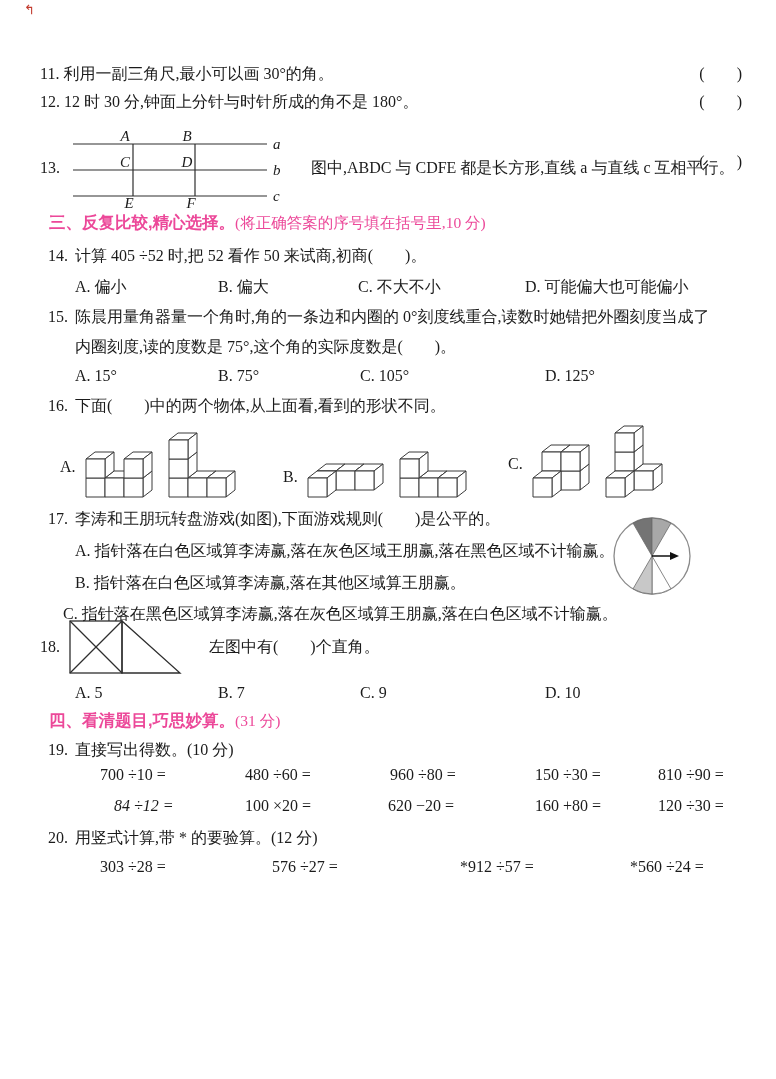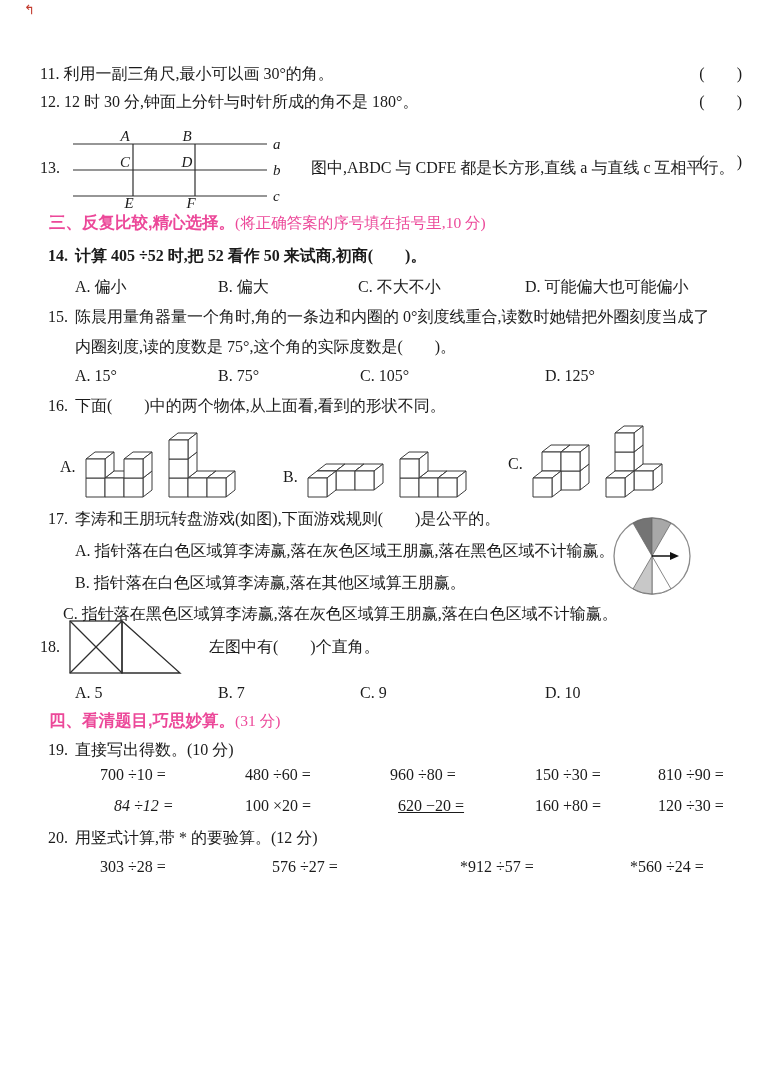--- a/index.html
+++ b/index.html
@@ -72,21 +72,21 @@
       <text class="svglabel" x="206" y="73">c</text>
     </svg>
     <span class="qtext">图中,ABDC 与 CDFE 都是长方形,直线 a 与直线 c 互相平行。</span>
   </div>
   <span class="abs" style="top:152px;right:34px;">(　　)</span>
 
   <div class="hd" style="top:212px;">
     <span>三、反复比较,精心选择。</span><span class="note">(将正确答案的序号填在括号里,10 分)</span>
   </div>
 
-  <div class="qline" style="left:48px;top:246px;font-weight:bold;">
+  <div class="qline" style="left:48px;top:246px;">
     <span class="num">14.</span><span>计算 405 ÷52 时,把 52 看作 50 来试商,初商(　　)。</span>
   </div>
   <div class="optrow" style="top:277px;">
     <span style="left:75px;">A. 偏小</span>
     <span style="left:218px;">B. 偏大</span>
     <span style="left:358px;">C. 不大不小</span>
     <span style="left:525px;">D. 可能偏大也可能偏小</span>
   </div>
 
   <div class="qline" style="left:48px;top:307px;">
@@ -261,21 +261,21 @@
   <div class="calc-row" style="top:766px;">
     <span style="left:100px;">700 ÷10 =</span>
     <span style="left:245px;">480 ÷60 =</span>
     <span style="left:390px;">960 ÷80 =</span>
     <span style="left:535px;">150 ÷30 =</span>
     <span style="left:658px;">810 ÷90 =</span>
   </div>
   <div class="calc-row" style="top:797px;">
     <span style="left:114px;font-style:italic;">84 ÷12 =</span>
     <span style="left:245px;">100 ×20 =</span>
-    <span style="left:398px;text-decoration:underline;">620 −20 =</span>
+    <span style="left:388px;">620 −20 =</span>
     <span style="left:535px;">160 +80 =</span>
     <span style="left:658px;">120 ÷30 =</span>
   </div>
 
   <div class="qline" style="left:48px;top:828px;">
     <span class="num">20.</span><span>用竖式计算,带 * 的要验算。(12 分)</span>
   </div>
   <div class="calc-row" style="top:858px;">
     <span style="left:100px;">303 ÷28 =</span>
     <span style="left:272px;">576 ÷27 =</span>

